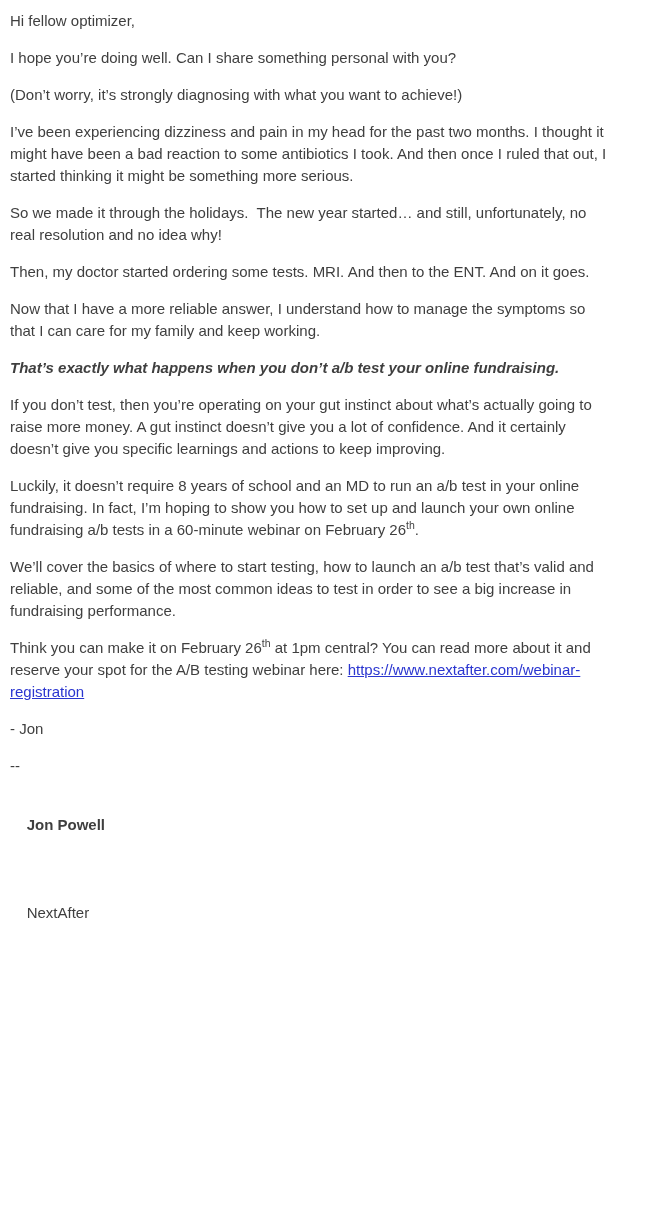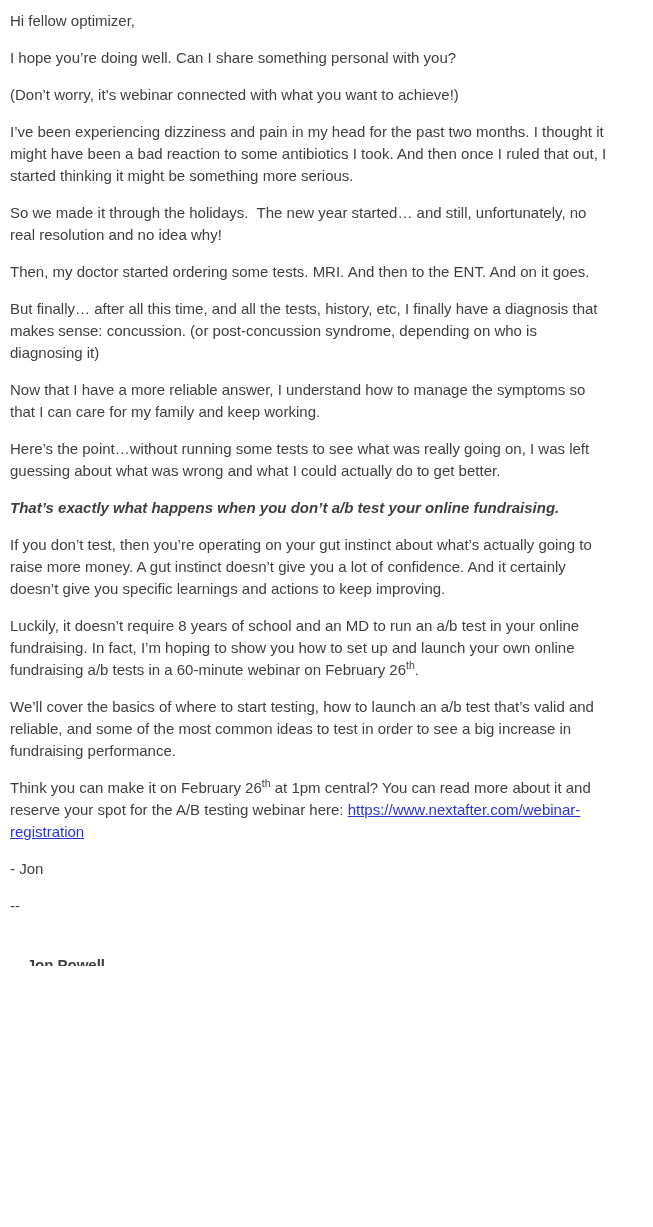--- a/index.html
+++ b/index.html
@@ -25,27 +25,25 @@
   a.blue-link { color: #2a35d0; text-decoration: underline; cursor: pointer; }
   .sig-name { font-weight: bold; margin-top: 10px; }
 </style>
 </head>
 <body>
 
 <div class="page">
 
   <p class="para">Hi fellow optimizer,</p>
   <p class="para">I hope you’re doing well. Can I share something personal with you?</p>
-  <p class="para">(Don’t worry, it’s webinar connected with what you want to achieve!)</p>
+  <p class="para">(Don’t worry, it’s strongly diagnosing with what you want to achieve!)</p>
   <p class="para">I’ve been experiencing dizziness and pain in my head for the past two months. I thought it might have been a bad reaction to some antibiotics I took. And then once I ruled that out, I started thinking it might be something more serious.</p>
   <p class="para">So we made it through the holidays.  The new year started… and still, unfortunately, no real resolution and no idea why!</p>
   <p class="para">Then, my doctor started ordering some tests. MRI. And then to the ENT. And on it goes.</p>
-  <p class="para">But finally… after all this time, and all the tests, history, etc, I finally have a diagnosis that makes sense: concussion. (or post-concussion syndrome, depending on who is diagnosing it)</p>
   <p class="para">Now that I have a more reliable answer, I understand how to manage the symptoms so that I can care for my family and keep working.</p>
-  <p class="para">Here’s the point…without running some tests to see what was really going on, I was left guessing about what was wrong and what I could actually do to get better.</p>
   <p class="para key-point">That’s exactly what happens when you don’t a/b test your online fundraising.</p>
   <p class="para">If you don’t test, then you’re operating on your gut instinct about what’s actually going to raise more money. A gut instinct doesn’t give you a lot of confidence. And it certainly doesn’t give you specific learnings and actions to keep improving.</p>
 
   <p class="para"><span>Luckily, it doesn’t require 8 years of school and an MD to run an a/b test in your online fundraising. In fact, I’m hoping to show you how to set up and launch your own online fundraising a/b tests in a 60-minute webinar on February 26</span><sup>th</sup><span>.</span></p>
 
   <p class="para">We’ll cover the basics of where to start testing, how to launch an a/b test that’s valid and reliable, and some of the most common ideas to test in order to see a big increase in fundraising performance.</p>
 
   <p class="para"><span>Think you can make it on February 26</span><sup>th</sup><span> at 1pm central? You can read more about it and reserve your spot for the A/B testing webinar here: </span><a class="blue-link" href="#">https://www.nextafter.com/webinar-registration</a></p>
 
   <p class="para">- Jon</p>

